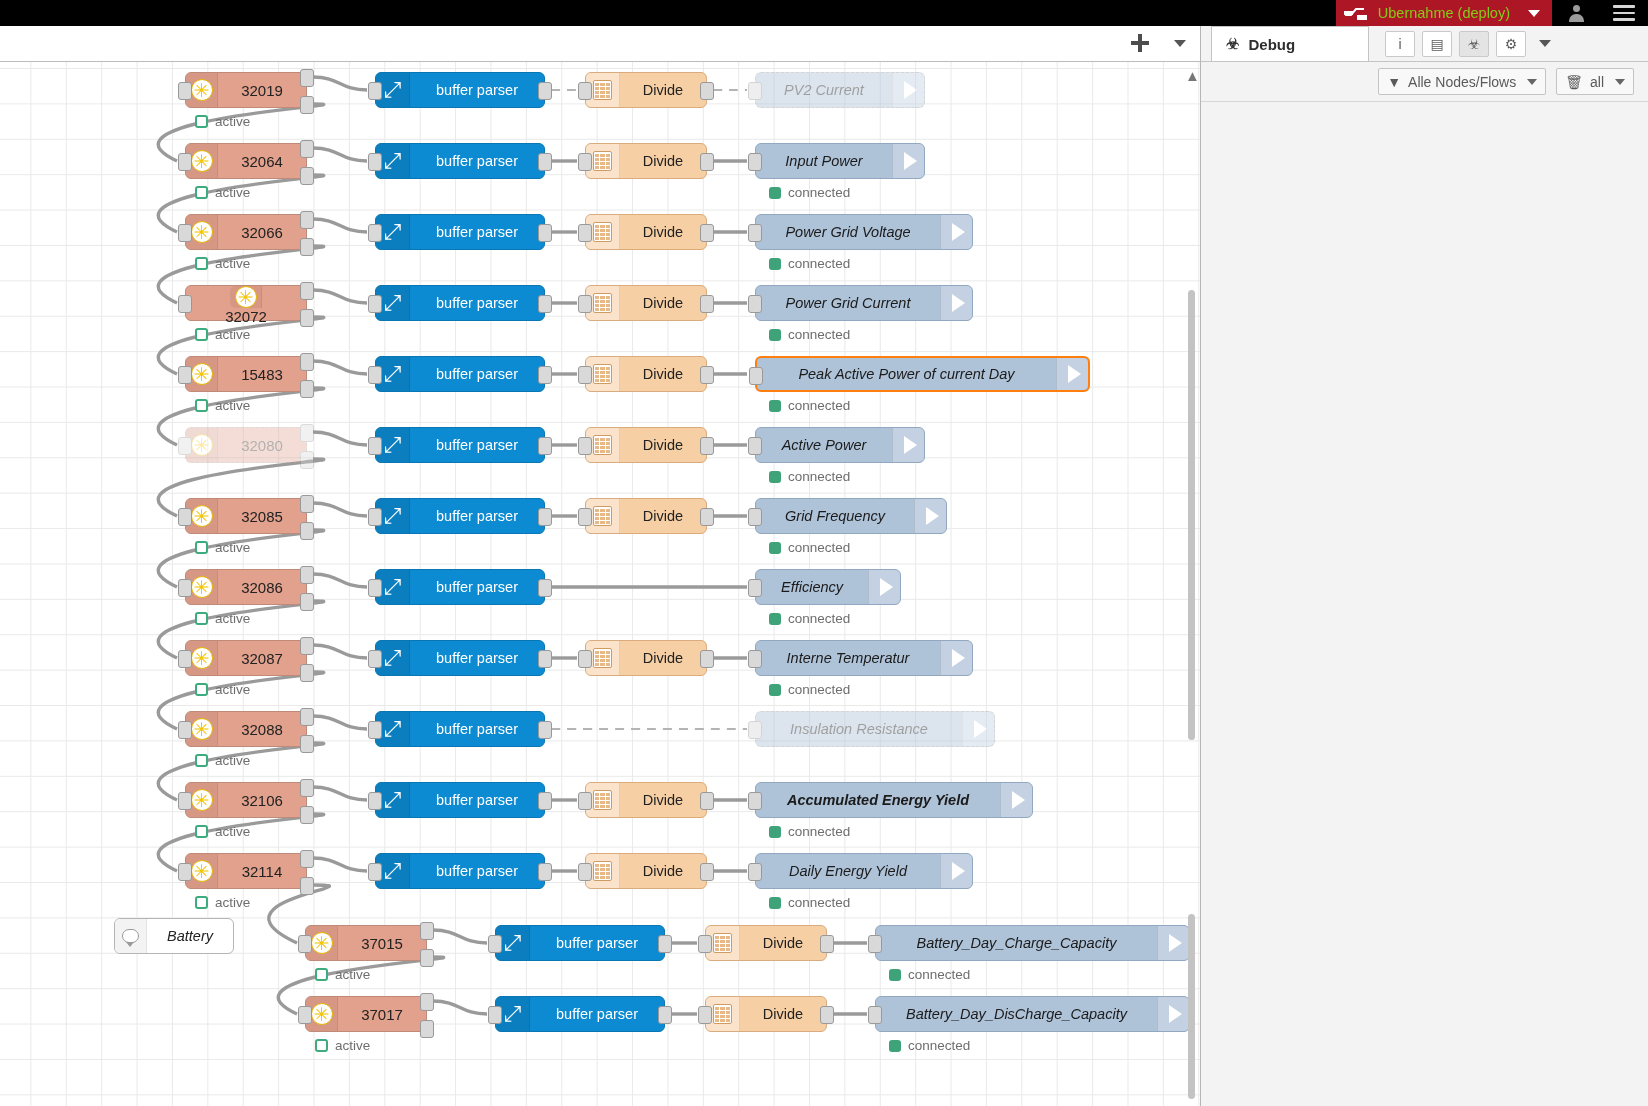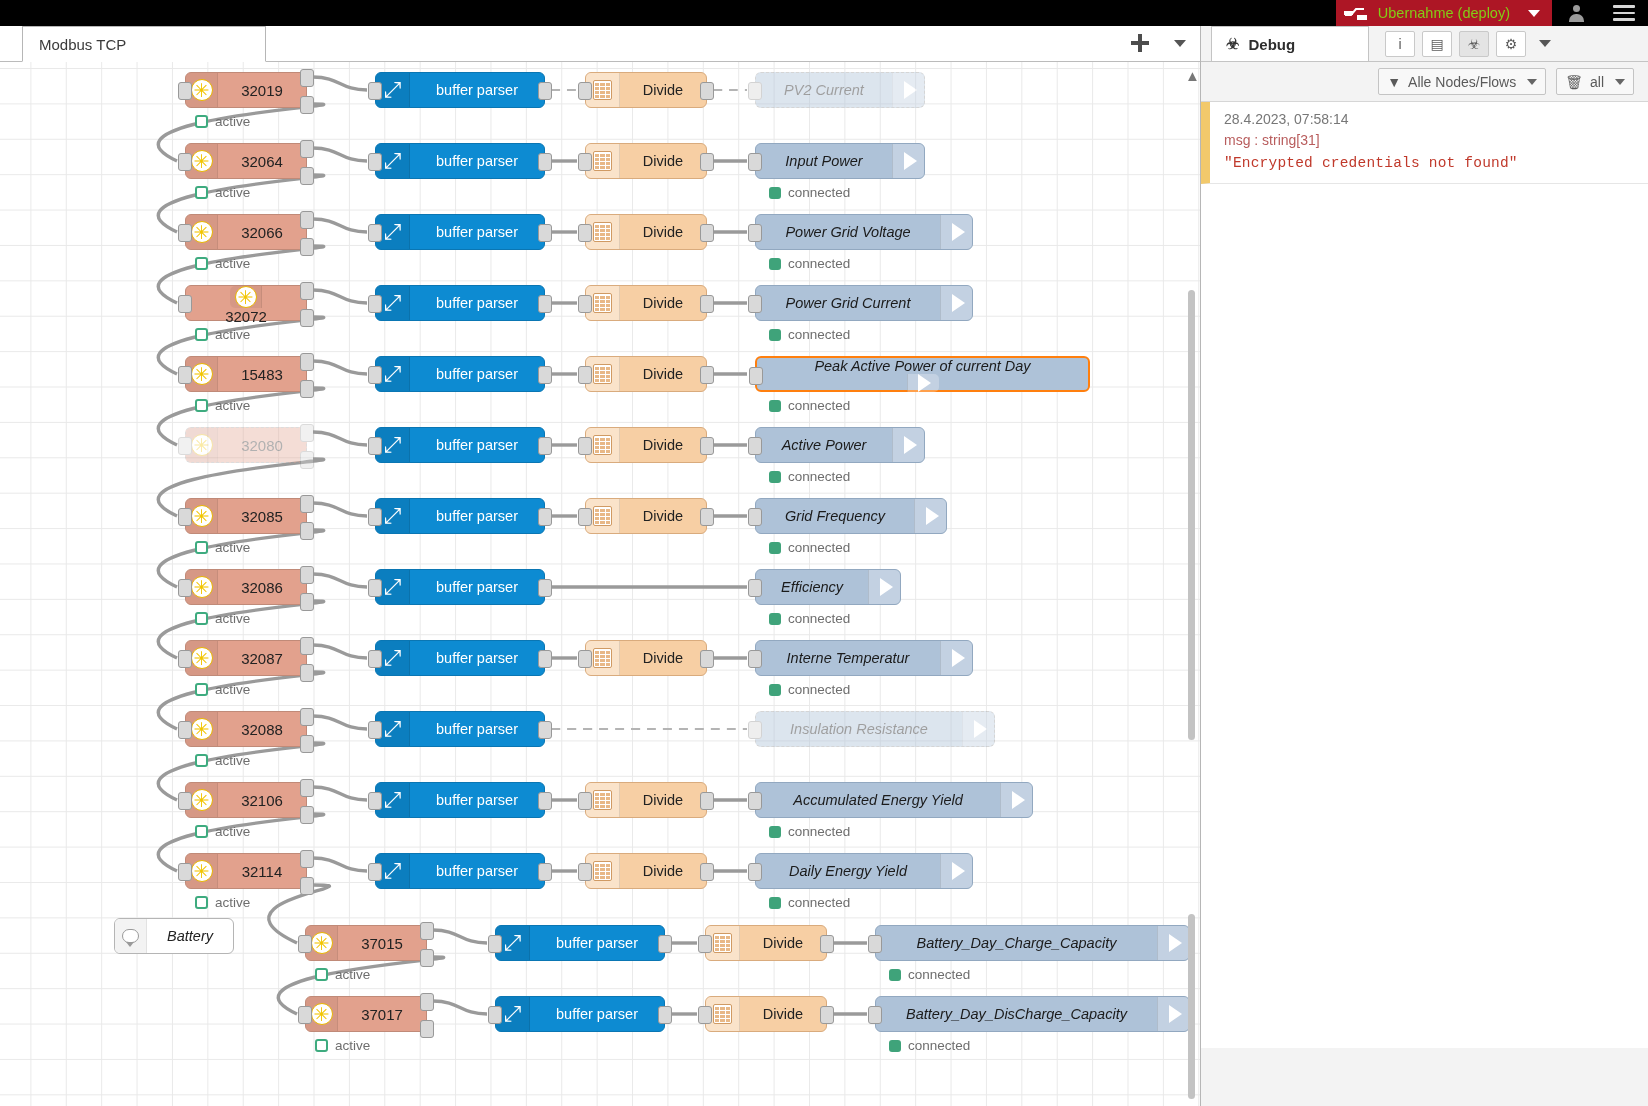--- a/index.html
+++ b/index.html
@@ -132,21 +132,21 @@
 
   
   .n-comment {
     background: #fff; border: 1px solid #b5b5b5; width: 120px;
   }
   .n-comment .icobox { width: 32px; display: flex; align-items: center; justify-content: center;
     background: #f3f3f3; height: 100%; border-radius: 5px 0 0 5px; border-right: 1px solid #e2e2e2; }
   .n-comment .ntext { flex: 1; text-align: center; font-style: italic; font-size: 14.5px; color: #222; }
 
   
-  .selected { border: 2px solid #ff7f0e !important; flex-direction: column; }
+  .selected { border: 2px solid #ff7f0e !important; }
 
   
   .disabled {
     opacity: 0.42;
     border-style: dashed !important;
     border-color: #9c9c9c !important;
   }
   .disabled-strong { opacity: 0.35; }
 
   
@@ -296,23 +296,20 @@
   <div class="hdr-btn">
     <span class="hamburger">
         <i></i>
         <i></i>
         <i></i>
       </span>
   </div>
 </div>
 
 <div id="tabstrip">
-  <div class="tab">
-    <span>Modbus TCP</span>
-  </div>
   <div class="tabstrip-spacer"></div>
   <div class="tab-add">
     <span class="plus-icon"></span>
   </div>
   <div class="tab-menu">
     <span class="caret-dn"></span>
   </div>
 </div>
 
 <div id="canvas-wrap">
@@ -884,21 +881,21 @@
               <i></i>
               <i></i>
               <i></i>
               <i></i>
             </div>
           </div>
           <span class="ntext">Divide</span>
           <div class="port pin"></div>
           <div class="port pout"></div>
         </div>
-        <div class="n-mqtt node" style="left: 755px; top: 720px; width: 278px;">
+        <div class="n-mqtt node" style="left: 755px; top: 720px; width: 278px; font-weight: bold;">
           <span class="ntext">Accumulated Energy Yield</span>
           <div class="outbox">
             <span class="outarrow"></span>
           </div>
           <div class="port pin"></div>
         </div>
         <div class="status" style="left: 769px; top: 762px;">
           <span class="dot-green"></span>
           <span>connected</span>
         </div>
@@ -1106,20 +1103,13 @@
       <span>Alle Nodes/Flows</span>
       <span class="mini-caret"></span>
     </div>
     <div class="clear-sel">
       <span>🗑</span>
       <span>all</span>
       <span class="mini-caret"></span>
     </div>
   </div>
 
-  <div id="debug-list">
-    <div class="dbg-msg">
-      <div class="dbg-time">28.4.2023, 07:58:14</div>
-      <div class="dbg-topic">msg : string[31]</div>
-      <div class="dbg-value">"Encrypted credentials not found"</div>
-    </div>
-  </div>
 </div>
 
 </body></html>

